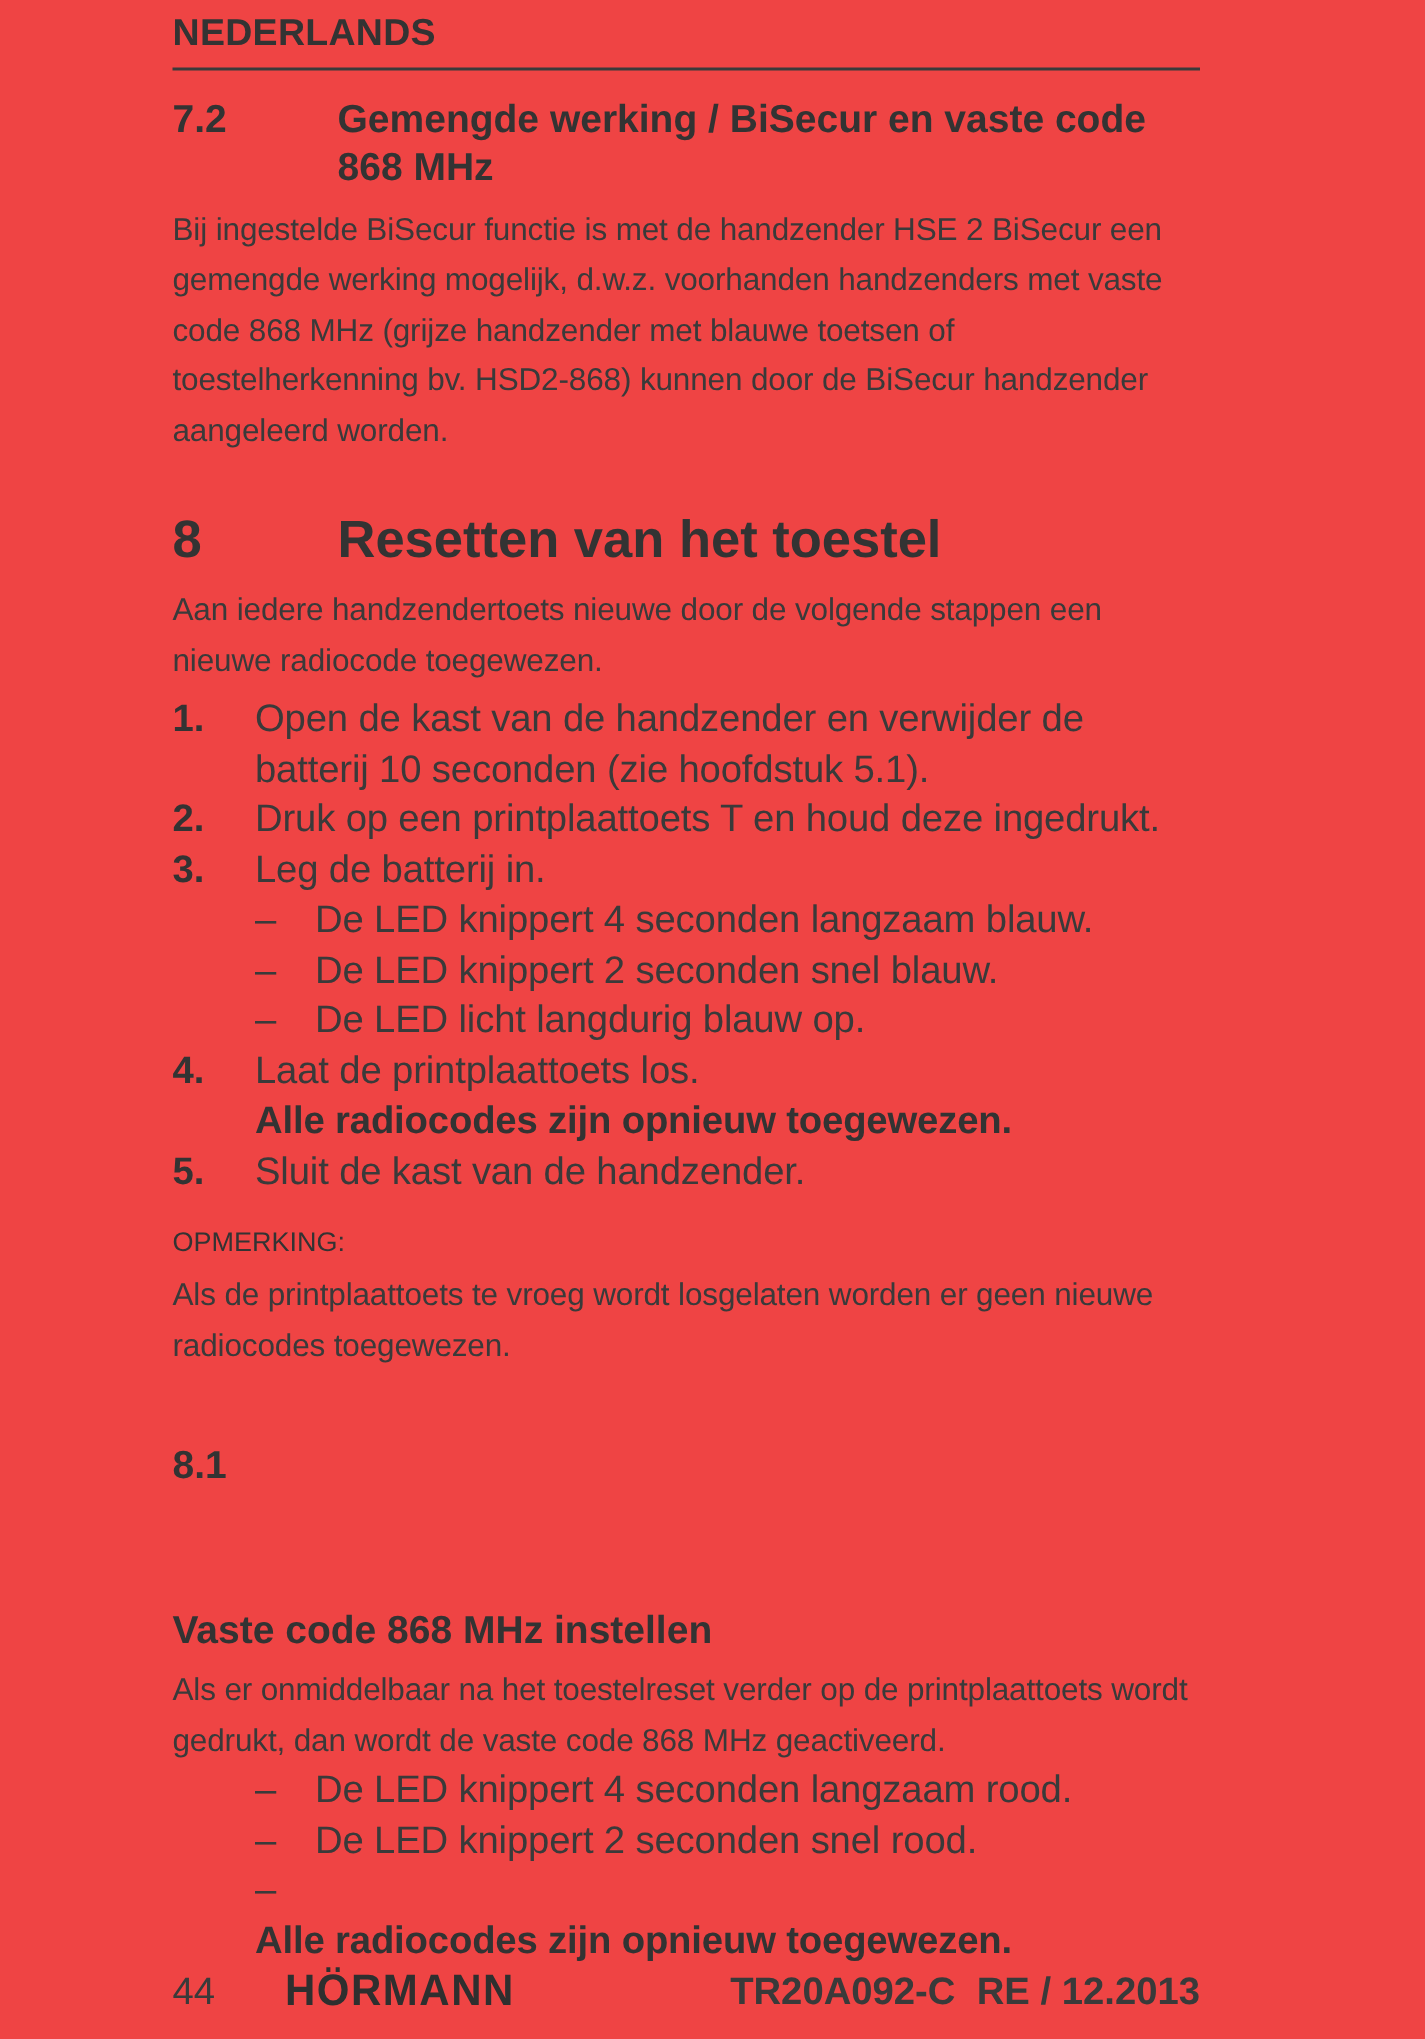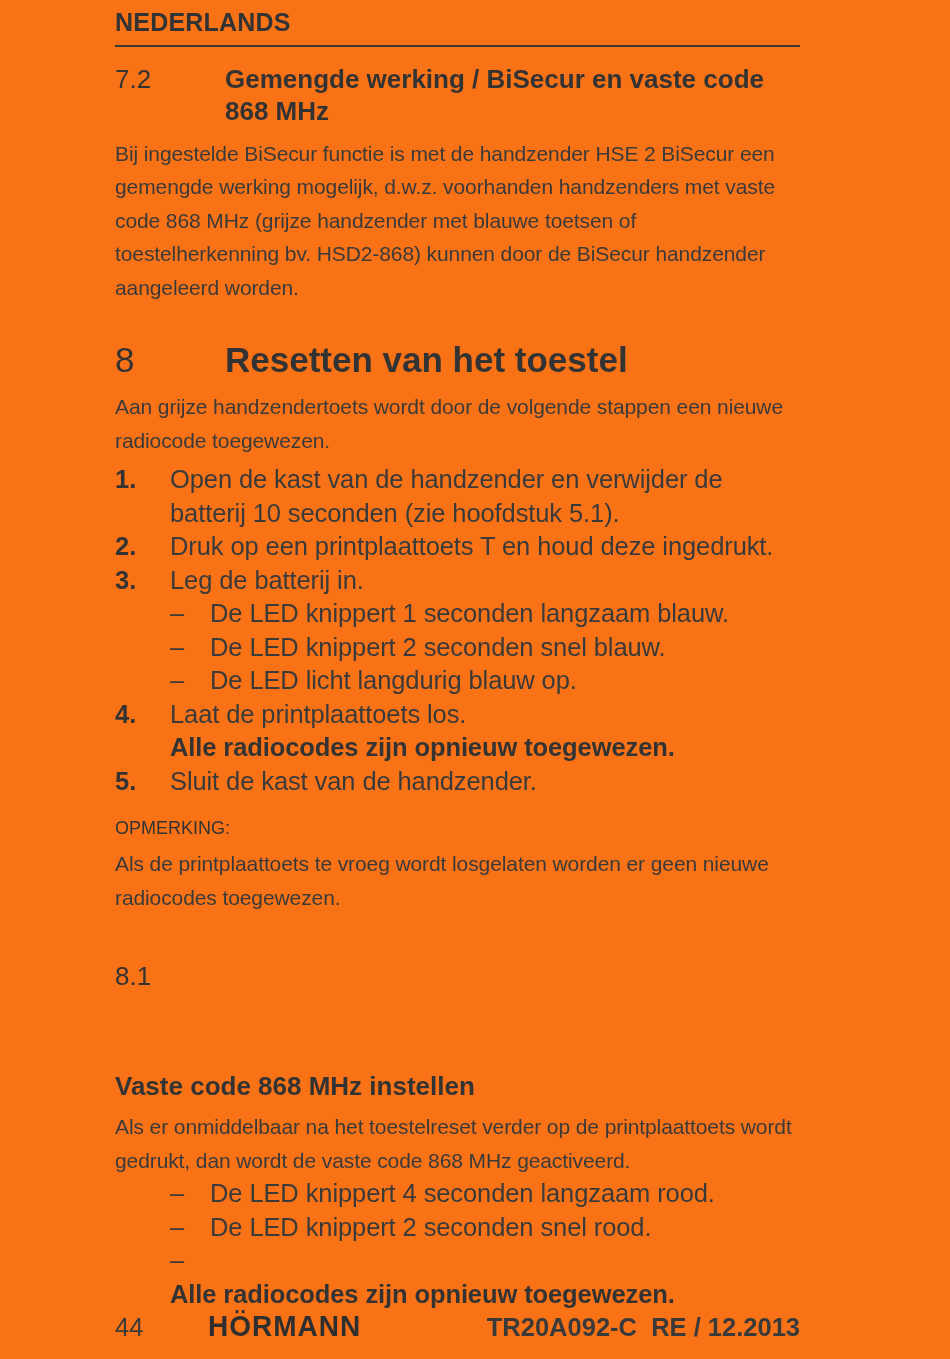--- a/index.html
+++ b/index.html
@@ -7,32 +7,32 @@
     width: 950px; height: 1359px;
     font-family: "Liberation Sans", "DejaVu Sans", sans-serif;
     color: #3a3a3a;
     -webkit-font-smoothing: antialiased;
   }
   .page {
     box-sizing: border-box;
     width: 950px; height: 1359px;
     padding: 6px 150px 12px 115px;
     display: flex; flex-direction: column;
-    background: #f97316;
+    background: #ef4444;
     overflow: hidden;
   }
   .lang-header {
     font-size: 25px; font-weight: bold; color: #333333;
     letter-spacing: 0.2px; margin-top: 2px;
   }
   .header-rule { height: 3px; background: #3a3a3a; margin-top: 8px; }
 
   
   .hrow { display: flex; align-items: baseline; }
-  .hnum { flex: 0 0 110px; font-weight: normal; color: #333333; }
+  .hnum { flex: 0 0 110px; font-weight: bold; color: #333333; }
   .h2row { margin-top: 16px; font-size: 26px; line-height: 32px; }
   .h2title { font-weight: bold; color: #333333; max-width: 555px; }
   .h1row { margin-top: 36px; font-size: 35px; line-height: 40px; }
   .h1title { font-weight: bold; color: #333333; }
 
   .body-par { font-size: 21px; line-height: 33.5px; margin: 10px 0 0 0; letter-spacing: -0.1px; }
 
   
   .steps { margin-top: 6px; }
   .step { display: flex; font-size: 25.5px; line-height: 33.5px; }
@@ -43,21 +43,21 @@
   .bold-note { font-weight: bold; color: #333333; }
 
   .note-heading { margin-top: 20px; font-size: 18px; font-weight: normal; color: #333333; }
   .note-par { margin-top: 8px; }
 
   .sec81-extra { margin-left: 55px; font-size: 25.5px; line-height: 33.5px; letter-spacing: -0.1px; }
 
   .footer {
     margin-top: auto;
     display: flex; align-items: baseline;
-    font-size: 25.5px; padding-bottom: 4px; gap: 18px;
+    font-size: 25.5px; padding-bottom: 4px;
   }
   .page-num { flex: 0 0 75px; }
   .brand {
     font-size: 28px; font-weight: 800; color: #2f2f2f;
     letter-spacing: 1px; transform: scaleY(1.05);
   }
   .doc-ref { margin-left: auto; white-space: pre; font-weight: bold; }
 </style>
 </head>
 <body>
@@ -70,21 +70,21 @@
   <div class="hrow h2row">
     <span class="hnum">7.2</span>
     <span class="h2title">Gemengde werking / BiSecur en vaste code 868 MHz</span>
   </div>
   <p class="body-par">Bij ingestelde BiSecur functie is met de handzender HSE 2 BiSecur een gemengde werking mogelijk, d.w.z. voorhanden handzenders met vaste code 868 MHz (grijze handzender met blauwe toetsen of toestelherkenning bv. HSD2-868) kunnen door de BiSecur handzender aangeleerd worden.</p>
 
   <div class="hrow h1row">
     <span class="hnum">8</span>
     <span class="h1title">Resetten van het toestel</span>
   </div>
-  <p class="body-par">Aan grijze handzendertoets wordt door de volgende stappen een nieuwe radiocode toegewezen.</p>
+  <p class="body-par">Aan iedere handzendertoets nieuwe door de volgende stappen een nieuwe radiocode toegewezen.</p>
 
   <div class="steps">
 
     <div class="step">
       <span class="step-num">1.</span>
       <div class="step-body">
         <div>Open de kast van de handzender en verwijder de batterij 10 seconden (zie hoofdstuk 5.1).</div>
       </div>
     </div>
 
@@ -94,21 +94,21 @@
         <div>Druk op een printplaattoets T en houd deze ingedrukt.</div>
       </div>
     </div>
 
     <div class="step">
       <span class="step-num">3.</span>
       <div class="step-body">
         <div>Leg de batterij in.</div>
         <div class="sub">
           <span class="sub-dash">–</span>
-          <span>De LED knippert 1 seconden langzaam blauw.</span>
+          <span>De LED knippert 4 seconden langzaam blauw.</span>
         </div>
         <div class="sub">
           <span class="sub-dash">–</span>
           <span>De LED knippert 2 seconden snel blauw.</span>
         </div>
         <div class="sub">
           <span class="sub-dash">–</span>
           <span>De LED licht langdurig blauw op.</span>
         </div>
       </div>

